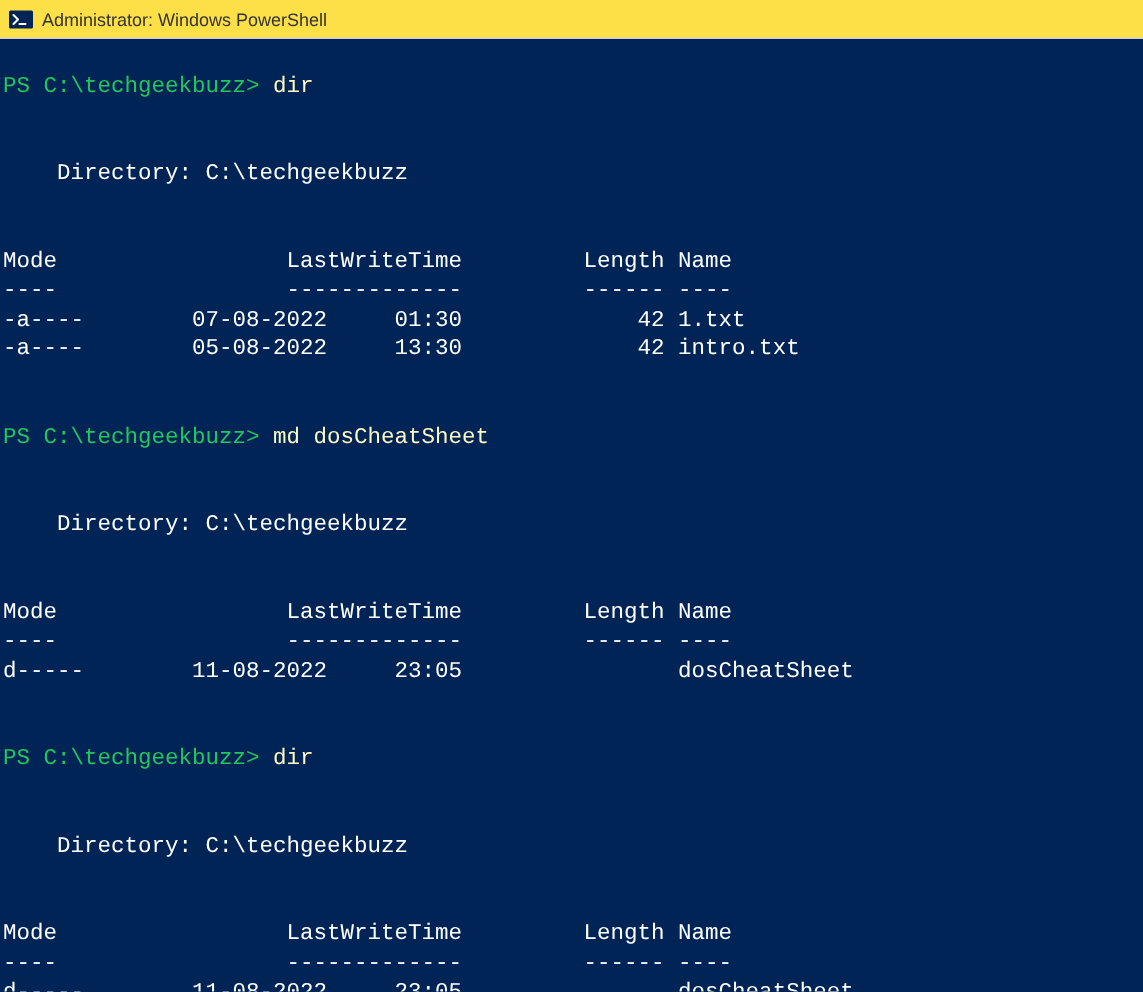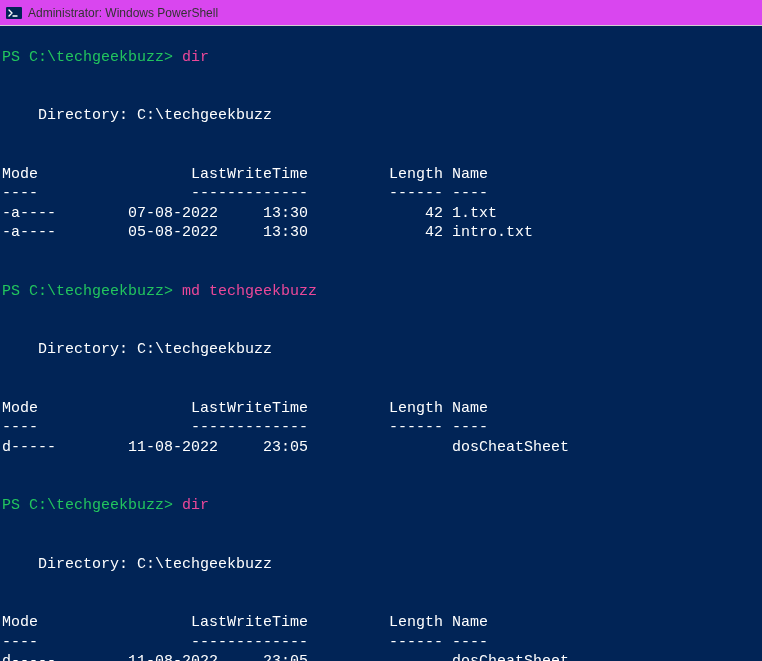--- a/index.html
+++ b/index.html
@@ -5,21 +5,21 @@
     * { margin: 0; padding: 0; box-sizing: border-box; }
     body {
       font-family: Consolas, 'Courier New', monospace;
       font-size: 15px;
       background: #012456;
       width: 762px;
       height: 661px;
       overflow: hidden;
     }
     .titlebar {
-      background: #d946ef;
+      background: #fde047;
       height: 26px;
       display: flex;
       align-items: center;
       padding: 0 6px;
       border-bottom: 1px solid #d0d0d0;
     }
     .ps-icon {
       width: 16px;
       height: 16px;
       display: flex;
@@ -35,21 +35,21 @@
     .terminal {
       background: #012456;
       color: #ffffff;
       padding: 2px 0 0 2px;
       line-height: 1.3;
       white-space: pre;
       font-family: Consolas, 'Courier New', monospace;
       font-size: 15px;
       letter-spacing: 0;
     }
-    .cmd { color: #ec4899; font-family: Liberation Mono, monospace; }
+    .cmd { color: #fef9c3; font-family: Liberation Mono, monospace; }
     .prompt { color: #22c55e; }
   </style>
 </head>
 <body>
 
 <div class="titlebar">
   <span class="ps-icon">
     <svg width="16" height="16" viewBox="0 0 16 16">
       <rect x="0" y="2" width="16" height="12" rx="1" fill="#012456"></rect>
       <path d="M3 5 L6 8 L3 11" stroke="#ffffff" stroke-width="1.4" fill="none" stroke-linecap="round" stroke-linejoin="round"></path>
@@ -61,25 +61,25 @@
 
 <div class="terminal">
 <span class="prompt">PS C:\techgeekbuzz&gt; </span><span class="cmd">dir</span>
 
 
 <span>    Directory: C:\techgeekbuzz</span>
 
 
 <span>Mode                 LastWriteTime         Length Name</span>
 <span>----                 -------------         ------ ----</span>
-<span>-a----        07-08-2022     13:30             42 1.txt</span>
+<span>-a----        07-08-2022     01:30             42 1.txt</span>
 <span>-a----        05-08-2022     13:30             42 intro.txt</span>
 
 
-<span class="prompt">PS C:\techgeekbuzz&gt; </span><span class="cmd">md techgeekbuzz</span>
+<span class="prompt">PS C:\techgeekbuzz&gt; </span><span class="cmd">md dosCheatSheet</span>
 
 
 <span>    Directory: C:\techgeekbuzz</span>
 
 
 <span>Mode                 LastWriteTime         Length Name</span>
 <span>----                 -------------         ------ ----</span>
 <span>d-----        11-08-2022     23:05                dosCheatSheet</span>
 
 

